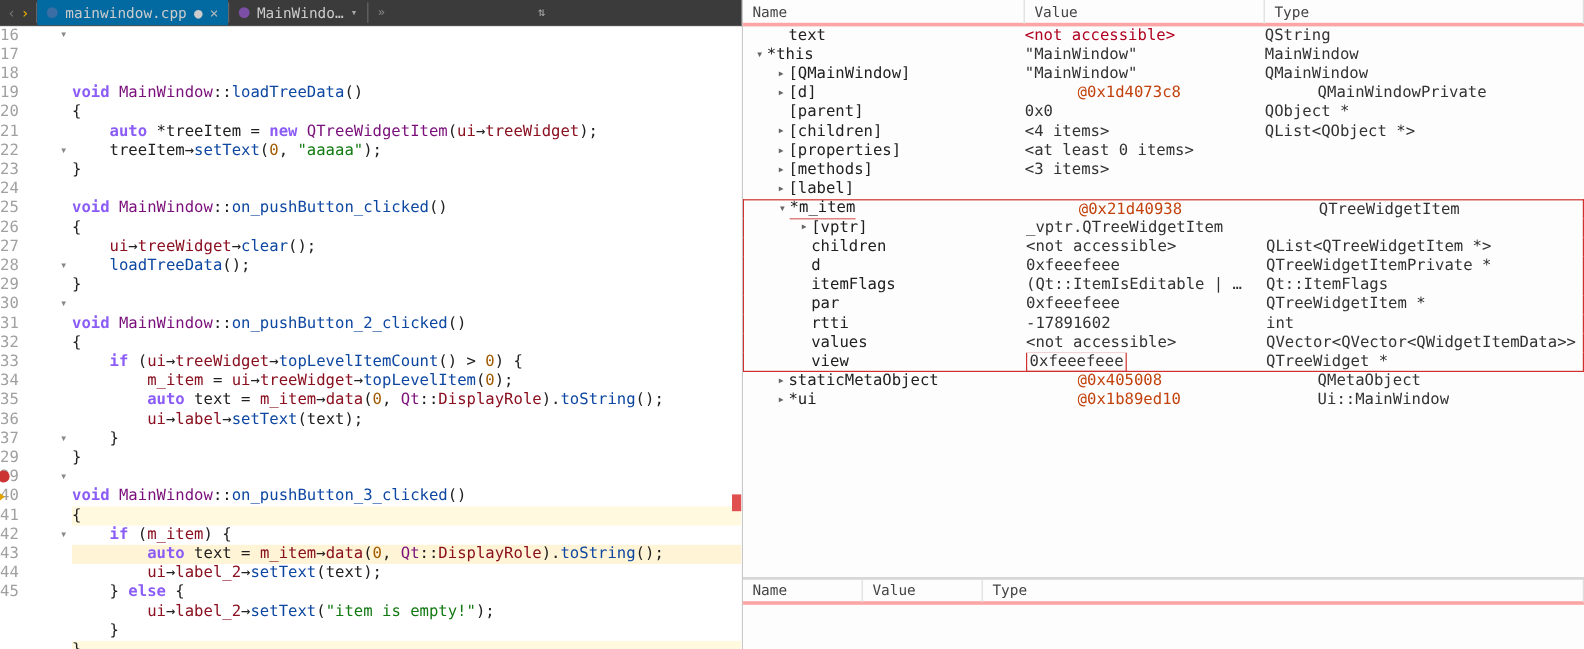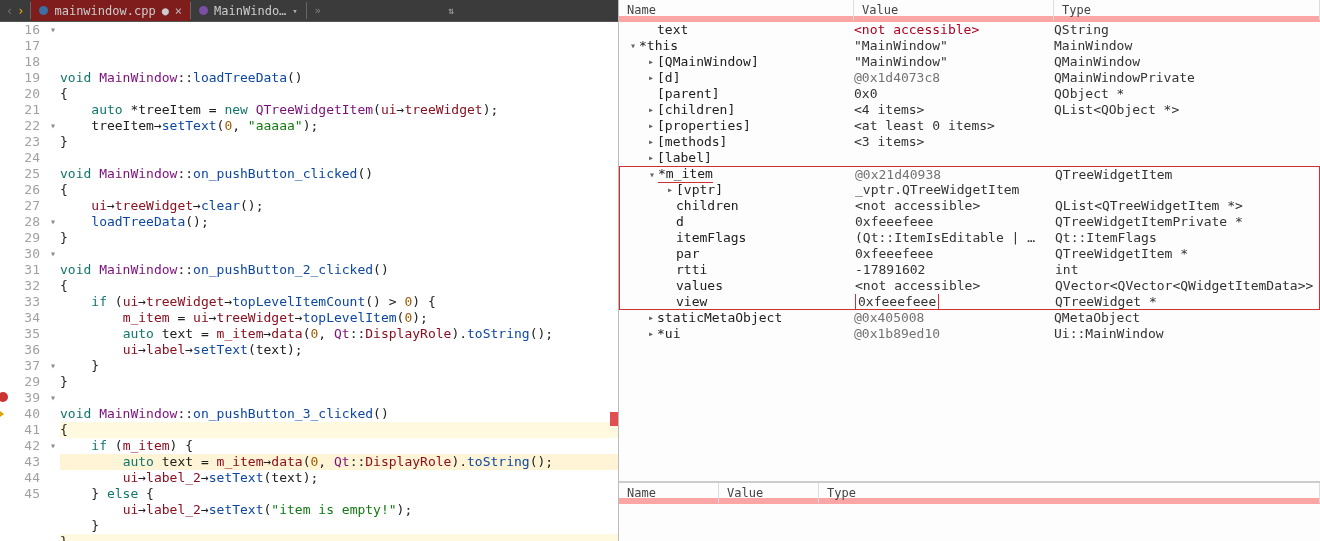--- a/index.html
+++ b/index.html
@@ -7,62 +7,62 @@
   .app { display:flex; height:100%; }
   .left { width:619px; display:flex; flex-direction:column; border-right:1px solid #bbb; }
   .right { flex:1; display:flex; flex-direction:column; }
   
   .tabbar { height:22px; background:#3b3b3b; color:#ccc; display:flex; align-items:stretch; border-bottom:1px solid #555; font-size:12px; }
   .tabbar .nav { display:flex; align-items:center; padding:0 6px; gap:4px; }
   .tabbar .nav .arr { color:#777; cursor:default; }
   .tabbar .nav .arr.active { color:#f5b400; }
   .tabbar .sep { width:1px; background:#666; margin:2px 0; }
   .tab { display:flex; align-items:center; gap:6px; padding:0 8px; cursor:pointer; }
-  .tab.active { background:#7f1d1d; }
+  .tab.active { background:#0369a1; }
   .tab .dot { width:9px; height:9px; border-radius:50%; background:#3a6ea5; display:inline-block; position:relative; }
   .tab .dot.cpp::after{content:"";}
   .tab .mod { color:#ccc; }
   .tab .close { color:#bbb; }
   .locbar { display:flex; align-items:center; gap:6px; padding:0 8px; color:#aaa; }
   .locbar .fn { color:#ddd;margin-top:44px; }
   .editor { flex:1; display:flex; overflow:hidden; background:#ffffff; }
-  .gutter { width:46px; background:#fff; text-align:right; color:#a0a0a0; padding:0 6px 0 0; user-select:none; position:relative; }
+  .gutter { width:46px; background:#fff; color:#a0a0a0; padding:0 6px 0 0; user-select:none; position:relative; }
   .gutter .ln { height:16px; line-height:16px; position:relative; }
   .gutter .bp { position:absolute; left:-2px; top:2px; width:10px; height:10px; border-radius:50%; background:#c33; }
   .gutter .cur { position:absolute; left:-4px; top:2px; width:0; height:0; border-top:6px solid transparent; border-bottom:6px solid transparent; border-left:8px solid #e0a400; }
   .foldcol { width:14px; background:#fff; }
   .foldcol .fr { height:16px; line-height:16px; text-align:center; color:#888; font-size:10px; }
   .code { flex:1; background:#fff; font-size:13px; line-height:16px; white-space:pre; position:relative; overflow:hidden; }
   .code .row { height:16px; }
   .code .row.hl { background:#fff9df; }
-  .kw { color:#0f766e; font-weight:normal; }
+  .kw { color:#8b5cf6; font-weight:bold; }
   .ty { color:#7a0e7a; }
   .fn { color:#0d47a1; }
   .mem { color:#8a1020; }
   .str { color:#127a12; }
   .num { color:#a05a00; }
   .punc{ color:#202020; }
   .arrowop{ color:#202020; }
   .diffbar { position:absolute; right:0; top:0; width:8px; height:100%; }
   .diffbar .mark { position:absolute; right:0; width:8px; background:#e05050; }
   
-  .panel-head { height:22px; display:flex; align-items:flex-start; border-bottom:6px solid #fca5a5; font-size:12px; color:#444; }
+  .panel-head { height:22px; display:flex; align-items:center; border-bottom:3px solid #fca5a5; font-size:12px; color:#444; }
   .panel-head .col { padding:3px 8px; border-right:1px solid #ddd; }
   .panel-head .col.name { width:235px; }
   .panel-head .col.value{ width:200px; }
   .panel-head .col.type { flex:1; }
   .tree { flex:1; overflow:auto; font-size:13px; line-height:16px; }
   .trow { display:flex; height:16px; align-items:center; }
   .trow .c-name { width:235px; display:flex; align-items:flex-end; overflow:hidden; white-space:nowrap; }
   .trow .c-value{ width:200px; color:#333; white-space:nowrap; overflow:hidden; }
   .trow .c-type { flex:1; color:#333; white-space:nowrap; overflow:hidden; }
   .trow .tw { display:inline-block; width:12px; text-align:center; color:#666; font-size:10px; }
   .trow .label { }
   .c-value.red { color:#b00020; }
-  .c-value.gray{ color:#737373; }
+  .c-value.gray{ color:#c2410c;margin-left:44px; }
   .redframe { border:1.5px solid #d03030; }
   .redund { border-bottom:1.5px solid #d03030; }
   .lower { height:60px; border-top:1px solid #ccc; display:flex; flex-direction:column; }
   .lower .panel-head { border-top:1px solid #ccc; }
 </style>
 </head>
 <body>
 
 <div class="app">
 

